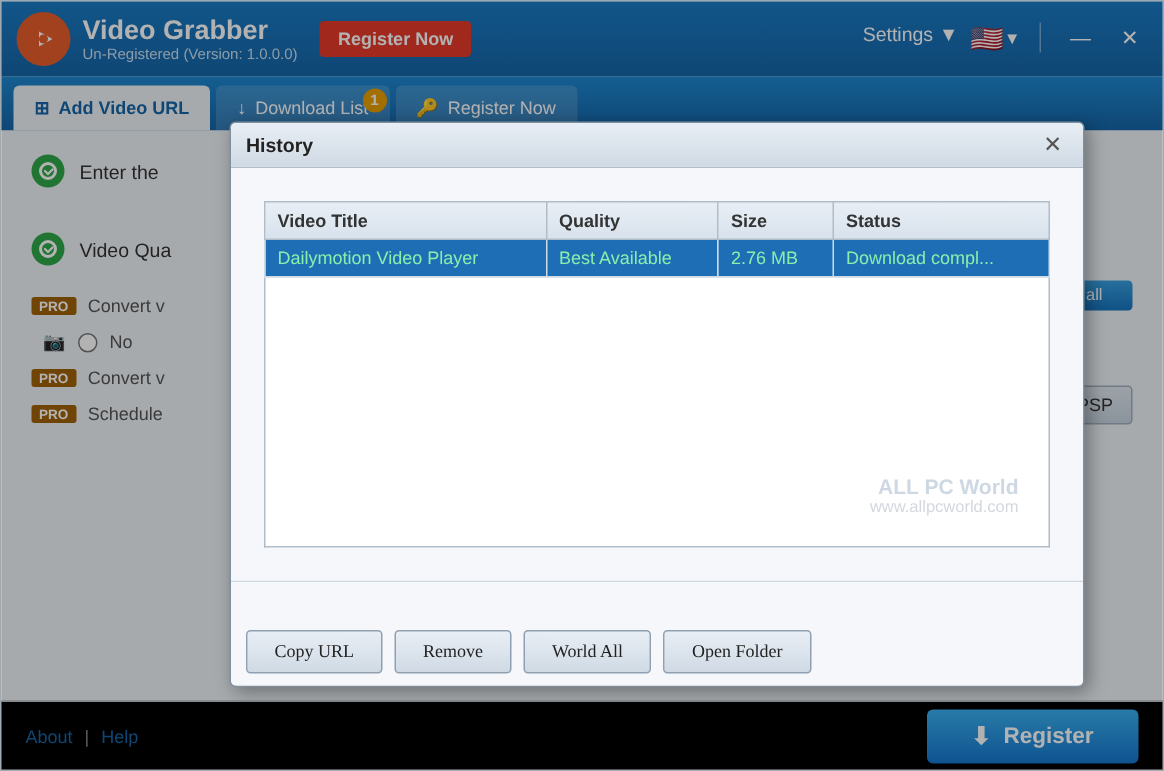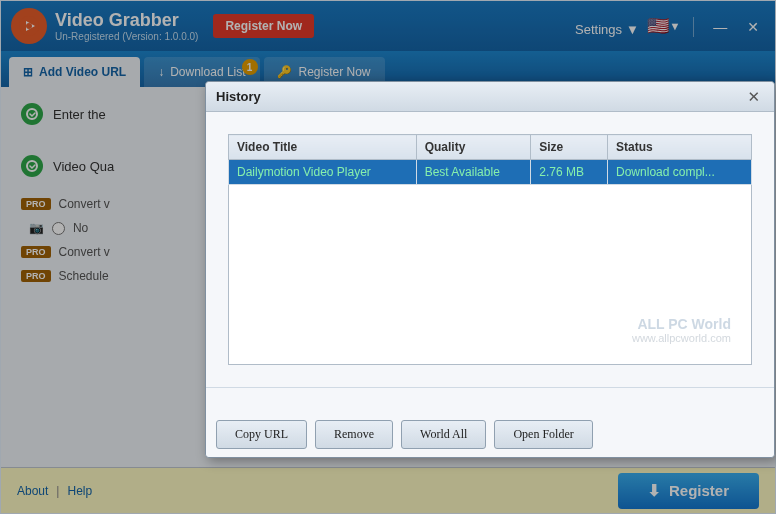--- a/index.html
+++ b/index.html
@@ -69,21 +69,21 @@
       padding: 5px 12px;
       font-size: 12px;
       font-weight: bold;
       border-radius: 3px;
       margin-left: 15px;
       cursor: pointer;
     }
     .title-bar-spacer { flex: 1; }
     .title-bar-controls {
       display: flex;
-      align-items: flex-end;
+      align-items: flex-start;
       gap: 8px;
     }
     .settings-btn {
       background: none;
       border: none;
       color: white;
       font-size: 13px;
       cursor: pointer;
       display: flex;
       align-items: center;
@@ -203,21 +203,21 @@
       background: #a16207;
       color: white;
       font-size: 9px;
       font-weight: bold;
       padding: 1px 5px;
       border-radius: 2px;
     }
 
     
     .footer {
-      background: #fef9c3;
+      background: #000000;
       border-top: 1px solid #c0c8d0;
       height: 46px;
       display: flex;
       align-items: center;
       padding: 0 16px;
     }
     .footer-link {
       color: #1565a8;
       text-decoration: none;
       font-size: 12px;
@@ -256,21 +256,21 @@
       gap: 5px;
     }
 
     
     .modal-overlay {
       position: absolute;
       top: 0; left: 0; right: 0; bottom: 0;
       background: rgba(0,0,0,0.3);
       display: flex;
       align-items: flex-start;
-      justify-content: flex-end;
+      justify-content: center;
       padding-top: 80px;
       padding-left: 100px;
       z-index: 100;
     }
 
     
     .history-dialog {
       background: #f5f7fa;
       border: 1px solid #8090a0;
       border-radius: 4px;

